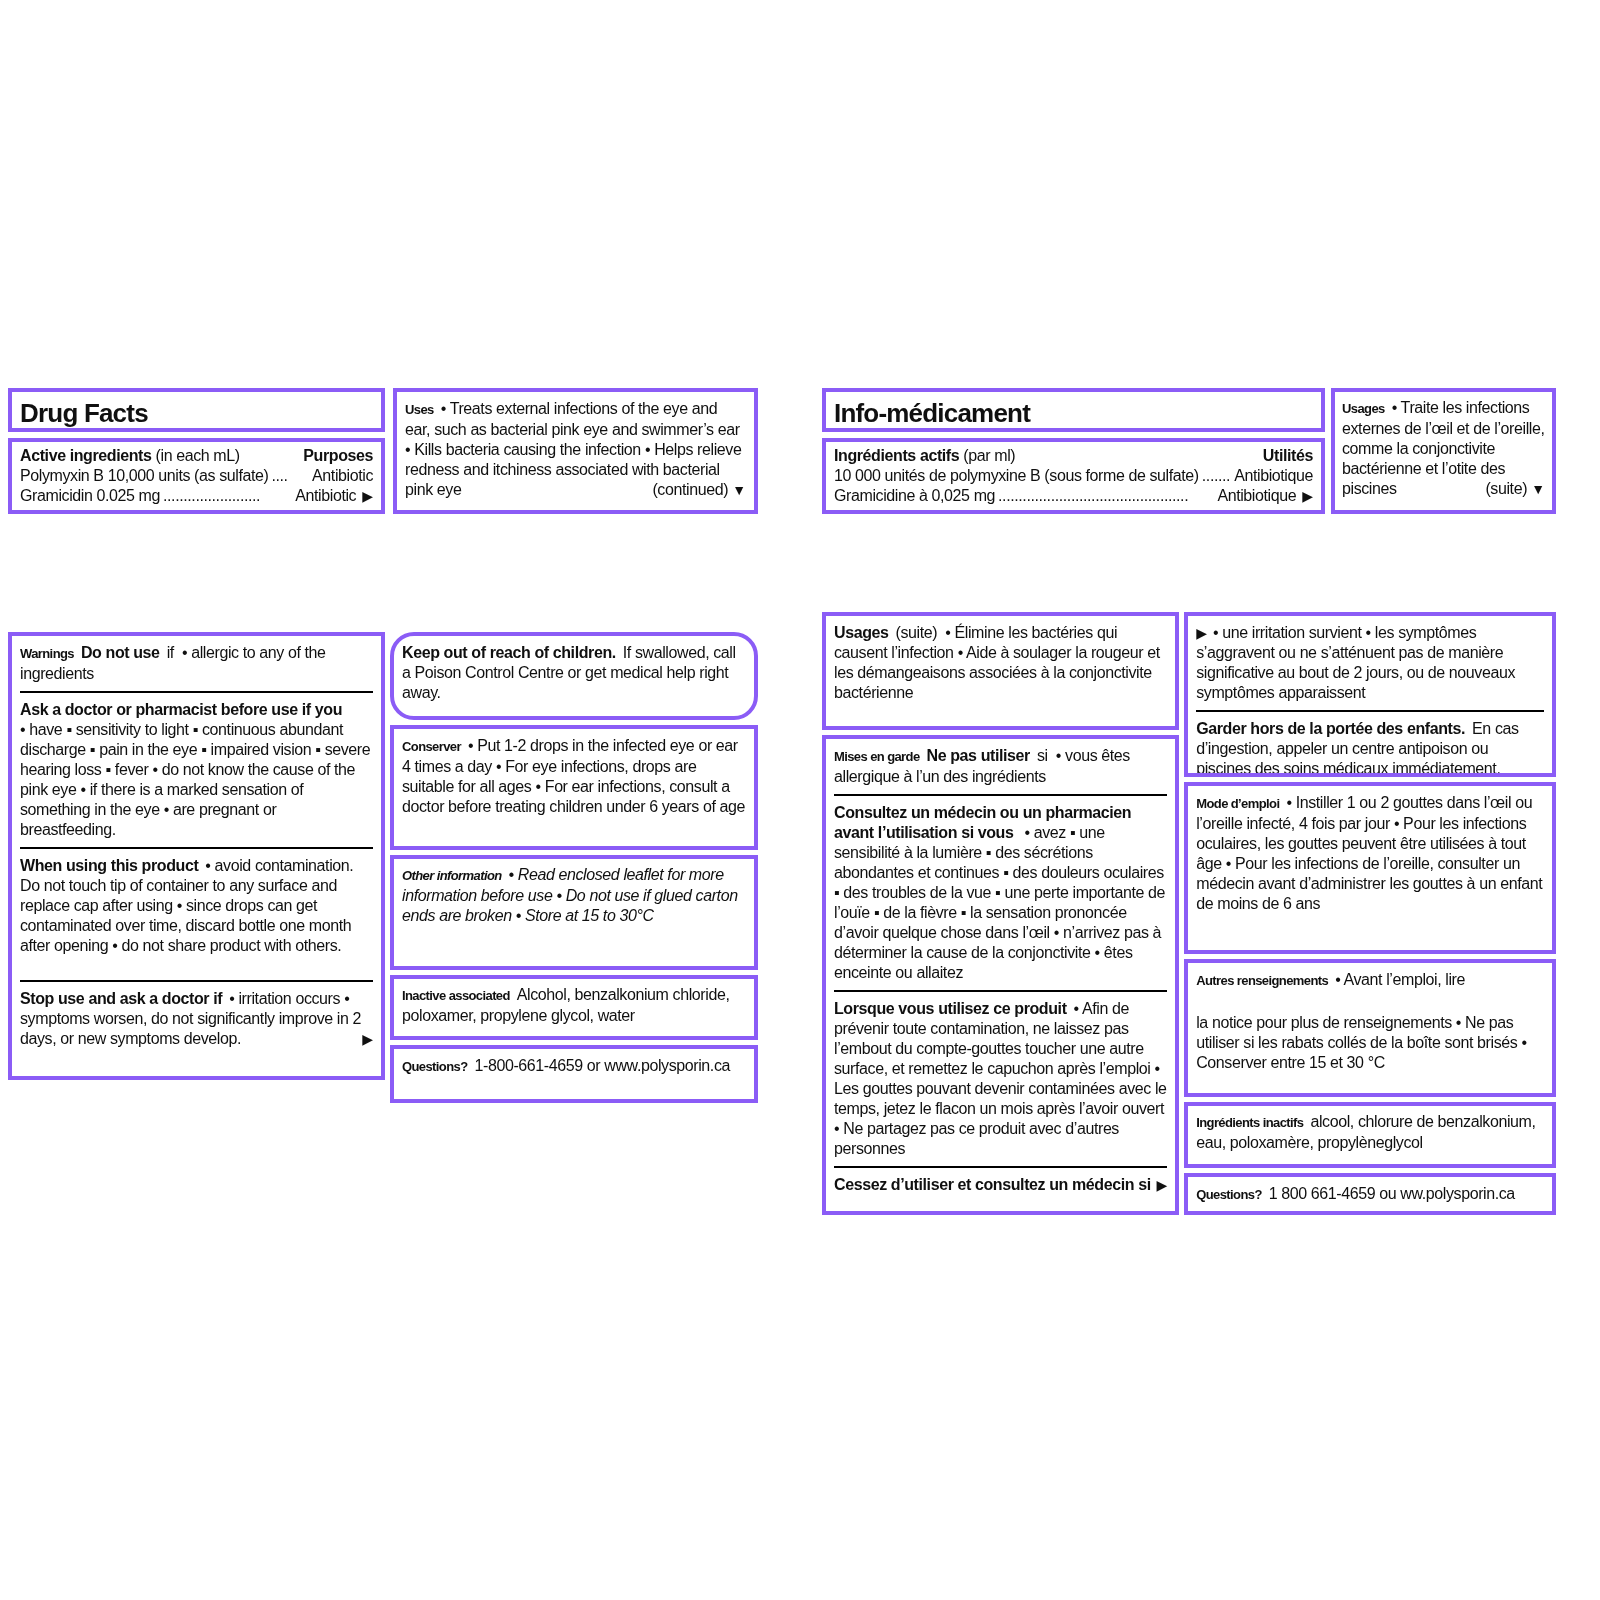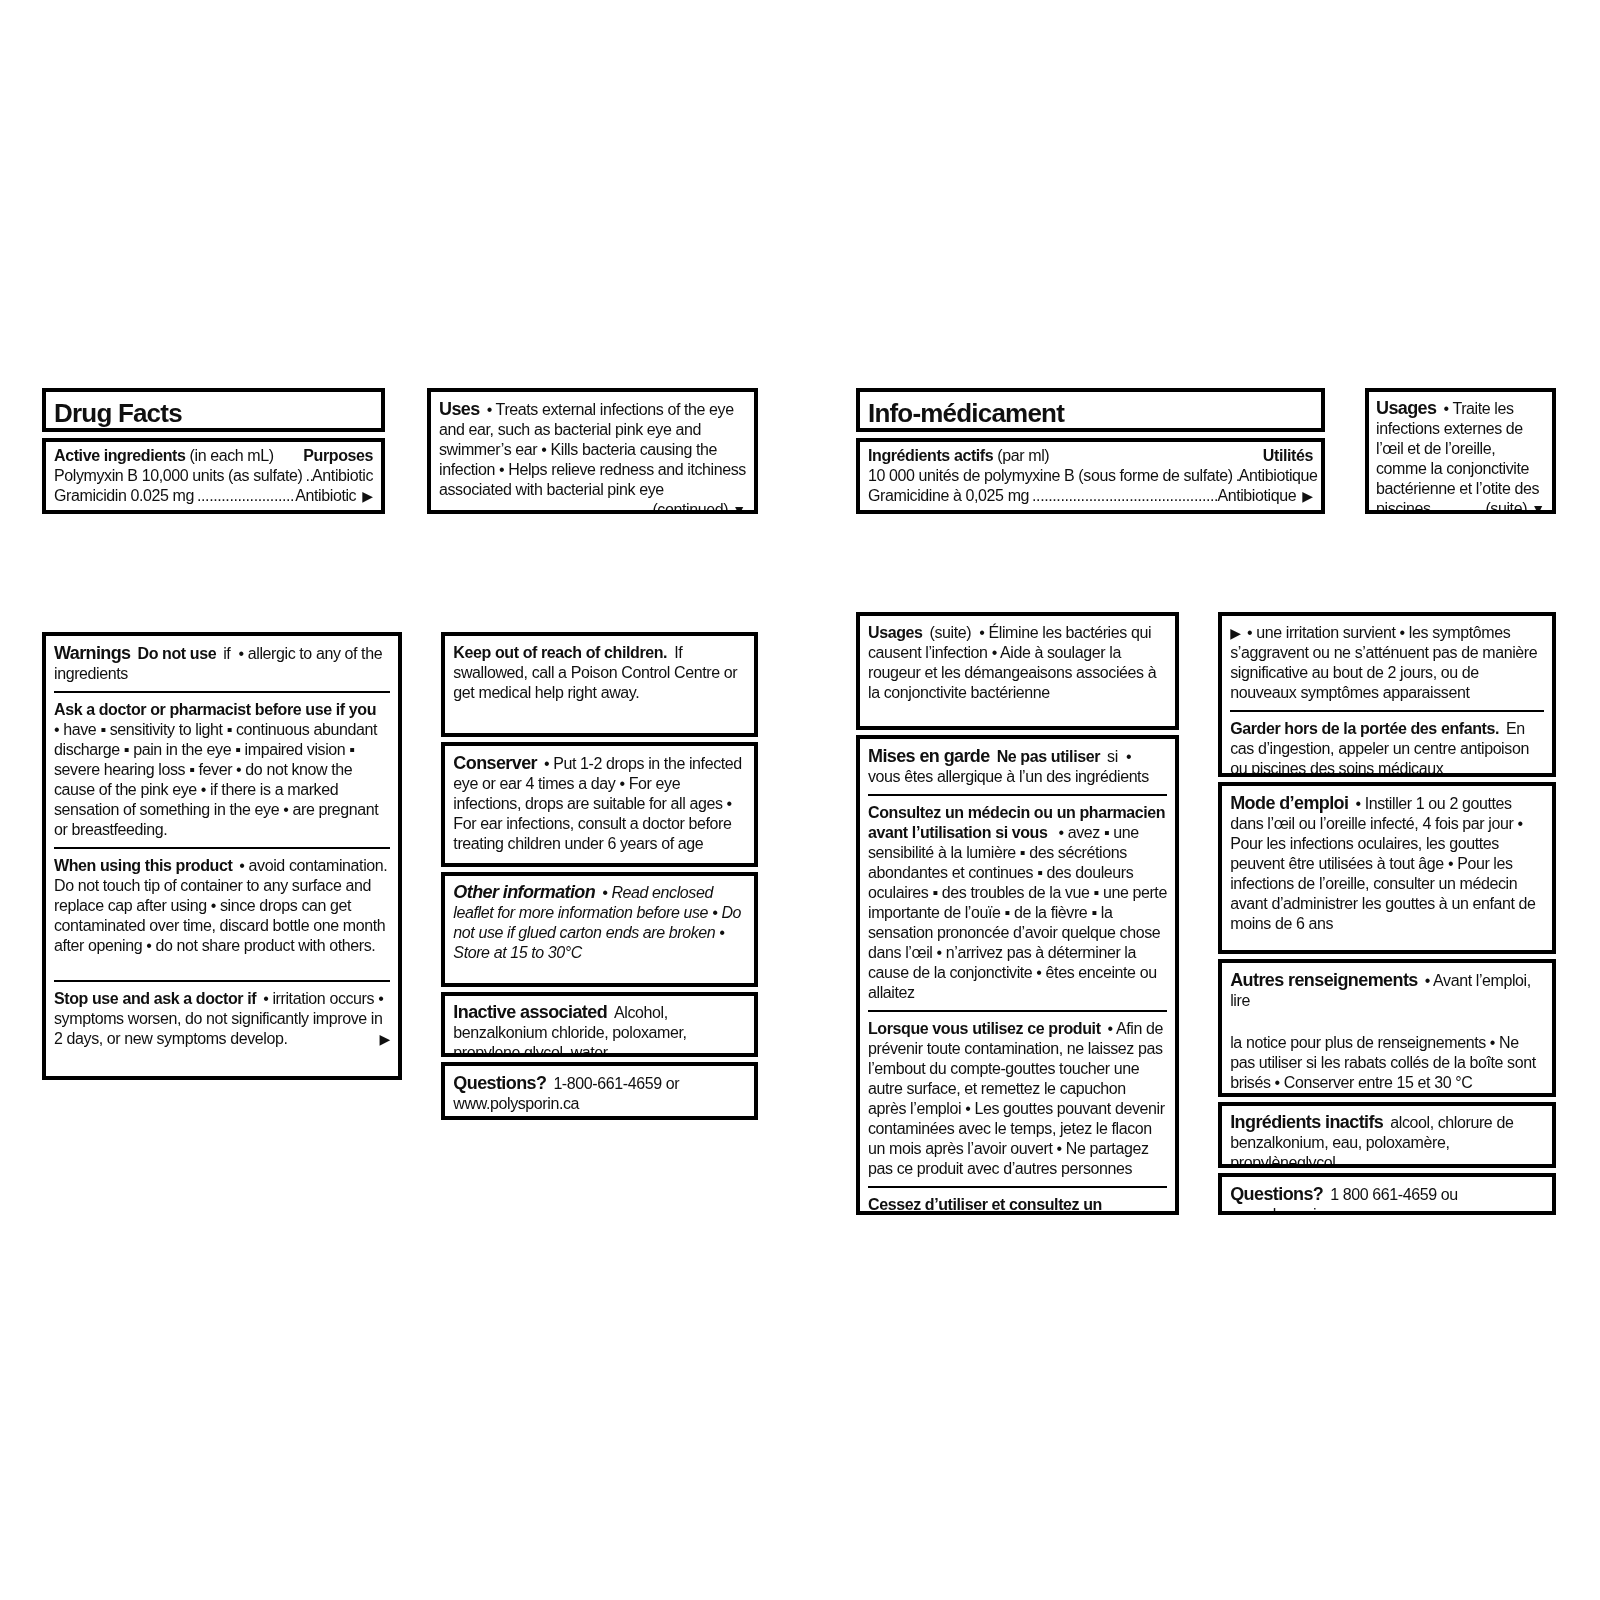--- a/index.html
+++ b/index.html
@@ -5,27 +5,27 @@
   html,body{margin:0;padding:0;background:#fff;}
   body{
     width:1600px;height:1600px;position:relative;
     font-family:"Liberation Sans", sans-serif;
     color:#101010;
     font-size:16px;line-height:20px;letter-spacing:-0.4px;
   }
   .grp{position:absolute;display:flex;}
   .col{display:flex;flex-direction:column;}
   .box{
-    border:4px solid #000000;background:#fff;box-sizing:border-box;
-    padding:5px 8px;overflow:hidden;margin-left:34px;
+    border:4px solid #8b5cf6;background:#fff;box-sizing:border-box;
+    padding:5px 8px;overflow:hidden;
   }
   .title-box{padding:4px 8px;}
   .big-title{font-weight:bold;font-size:26px;line-height:34px;letter-spacing:-0.8px;}
   .h{font-weight:bold;margin-right:7px;}
-  .h-lg{font-size:18px;letter-spacing:-0.6px;}
+  .h-lg{font-size:13px;letter-spacing:-0.6px;}
   p.sec{margin:0;padding:2px 0;}
   .rule{border-top:2px solid #000;margin:5px 0;}
   .row-head{display:flex;justify-content:space-between;font-weight:bold;}
   .row-head .note{font-weight:normal;}
   .ing-row{display:flex;white-space:nowrap;}
   .ing-row .leader{flex:1;overflow:hidden;padding:0 3px;}
   .arr{font-size:14px;letter-spacing:0;}
   .cont{float:right;}
   .gap-xl{margin-top:34px;}
   .gap-md{margin-top:22px;}
@@ -110,21 +110,21 @@
     <p class="sec">
       <b class="h">When using this product</b><span>• avoid contamination. Do not touch tip of container to any surface and replace cap after using • since drops can get contaminated over time, discard bottle one month after opening • do not share product with others.</span>
     </p>
     <div class="rule gap-md"></div>
     <p class="sec gap-md">
       <b class="h">Stop use and ask a doctor if</b><span>• irritation occurs • symptoms worsen, do not significantly improve in 2 days, or new symptoms develop.</span>
       <span class="cont arr">▶</span>
     </p>
   </div>
   <div class="col" style="width:368px;gap:5px;">
-    <div class="box" style="height:105px;">
+    <div class="box" style="height:88px;border-radius:24px;">
       <p class="sec">
         <b class="h">Keep out of reach of children.</b><span>If swallowed, call a Poison Control Centre or get medical help right away.</span>
       </p>
     </div>
     <div class="box" style="height:125px;">
       <p class="sec">
         <b class="h h-lg">Conserver</b><span>• Put 1-2 drops in the infected eye or ear 4 times a day • For eye infections, drops are suitable for all ages • For ear infections, consult a doctor before treating children under 6 years of age</span>
       </p>
     </div>
     <div class="box" style="height:115px;padding:4px 8px;font-style:italic;">

